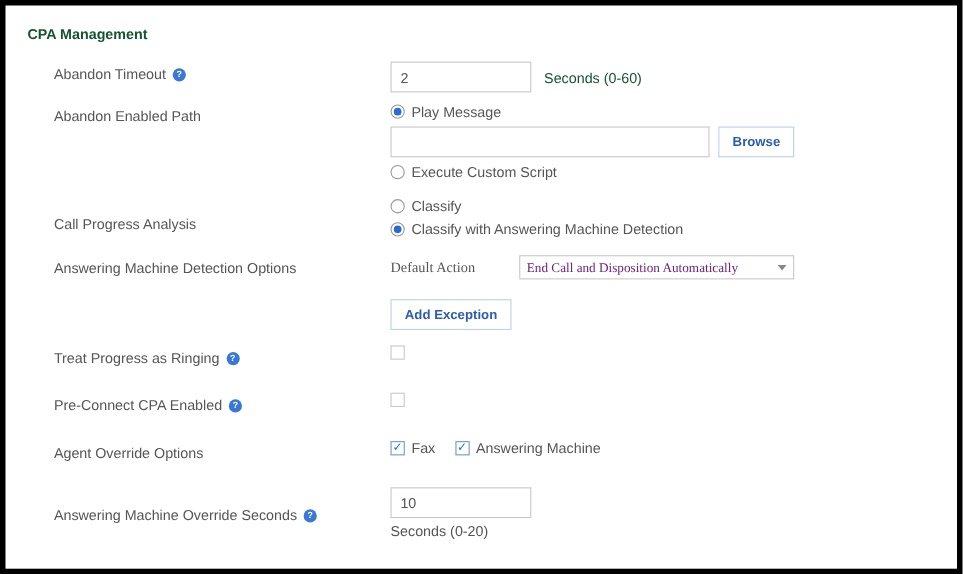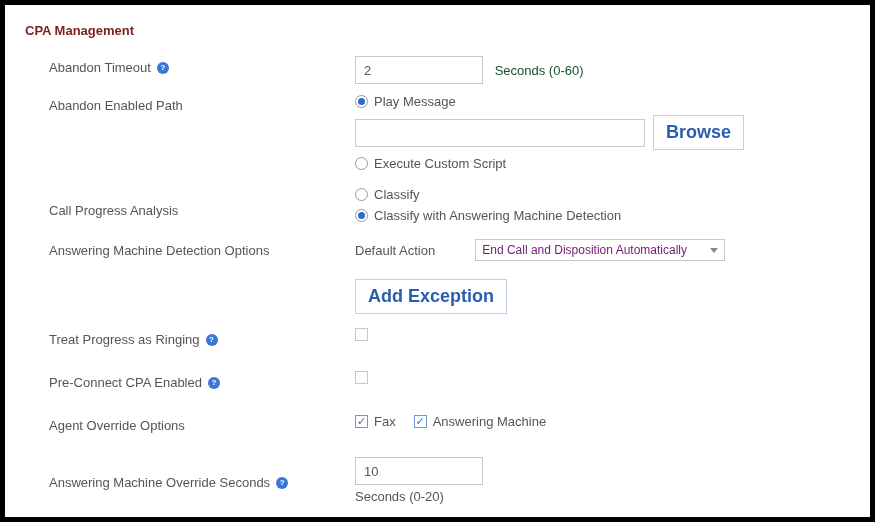--- a/index.html
+++ b/index.html
@@ -14,21 +14,21 @@
     .frame {
       background: #fff;
       width: 865px;
       height: 512px;
       margin: 5px;
       padding: 18px 20px;
       overflow: hidden;
     }
     .section-title {
       font-weight: bold;
-      color: #7f1d1d;
+      color: #14532d;
       font-size: 13px;
       margin-bottom: 18px;
     }
     .row {
       display: flex;
       align-items: flex-start;
       margin-bottom: 10px;
     }
     .label-col {
       width: 330px;
@@ -105,21 +105,21 @@
       width: 13px; height: 13px;
       border: 1px solid #c8c8c8;
       display: inline-block;
       cursor: pointer;
     }
     .btn {
       border: 1px solid #bcd0eb;
       background: #fff;
       color: #2a5db0;
       font-weight: bold;
-      font-size: 18px;
+      font-size: 12px;
       padding: 6px 12px;
       cursor: pointer;
     }
     .select {
       border: 1px solid #c8c8c8;
       padding: 2px 20px 2px 6px;
       font-size: 12px;
       color: #701a75;
       position: relative;
       display: inline-flex;
@@ -191,21 +191,21 @@
         <span class="radio selected"></span>
         <span>Classify with Answering Machine Detection</span>
       </div>
     </div>
   </div>
 
   <div class="row" style="margin-bottom:4px;">
     <div class="label-col">
       <span>Answering Machine Detection Options</span>
     </div>
-    <div class="control-col" style="display:flex; align-items:center; gap:40px;">
+    <div class="control-col" style="display:flex; align-items:center; gap:40px;font-family:Liberation Serif, serif;">
       <span>Default Action</span>
       <span class="select">
         <span>End Call and Disposition Automatically</span>
       </span>
     </div>
   </div>
 
   <div class="row">
     <div class="label-col"></div>
     <div class="control-col" style="padding-top:14px;">

